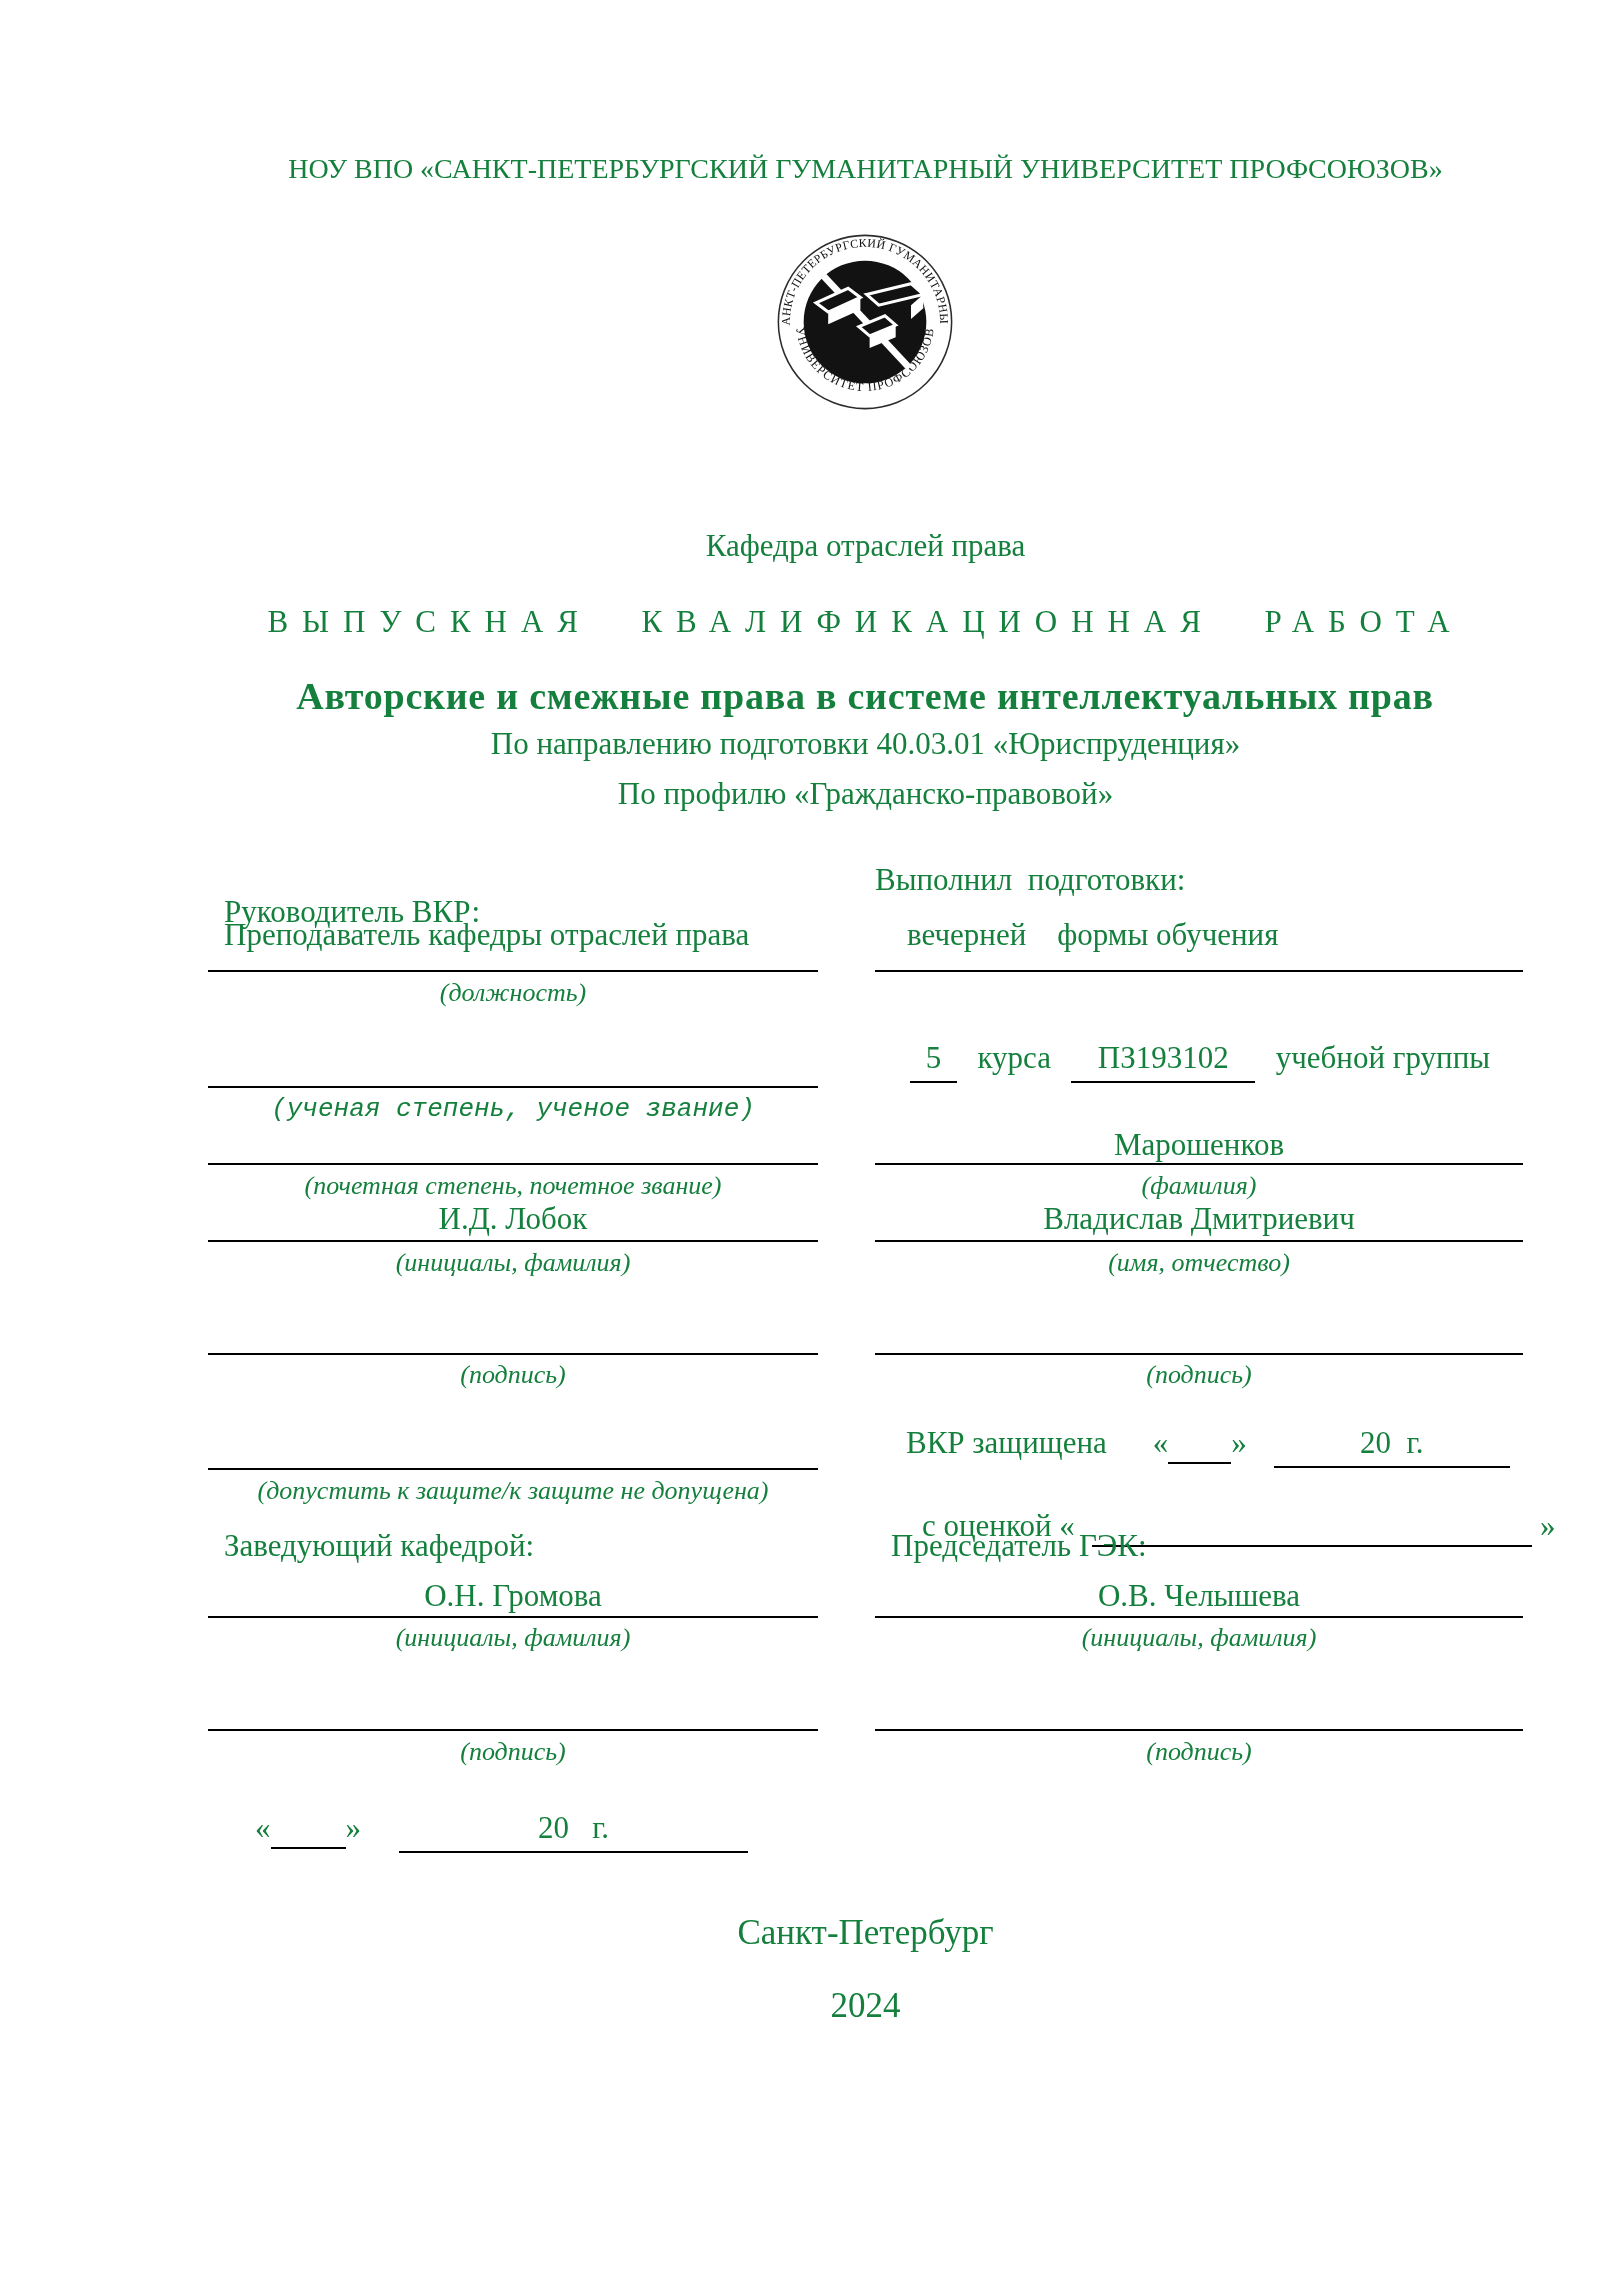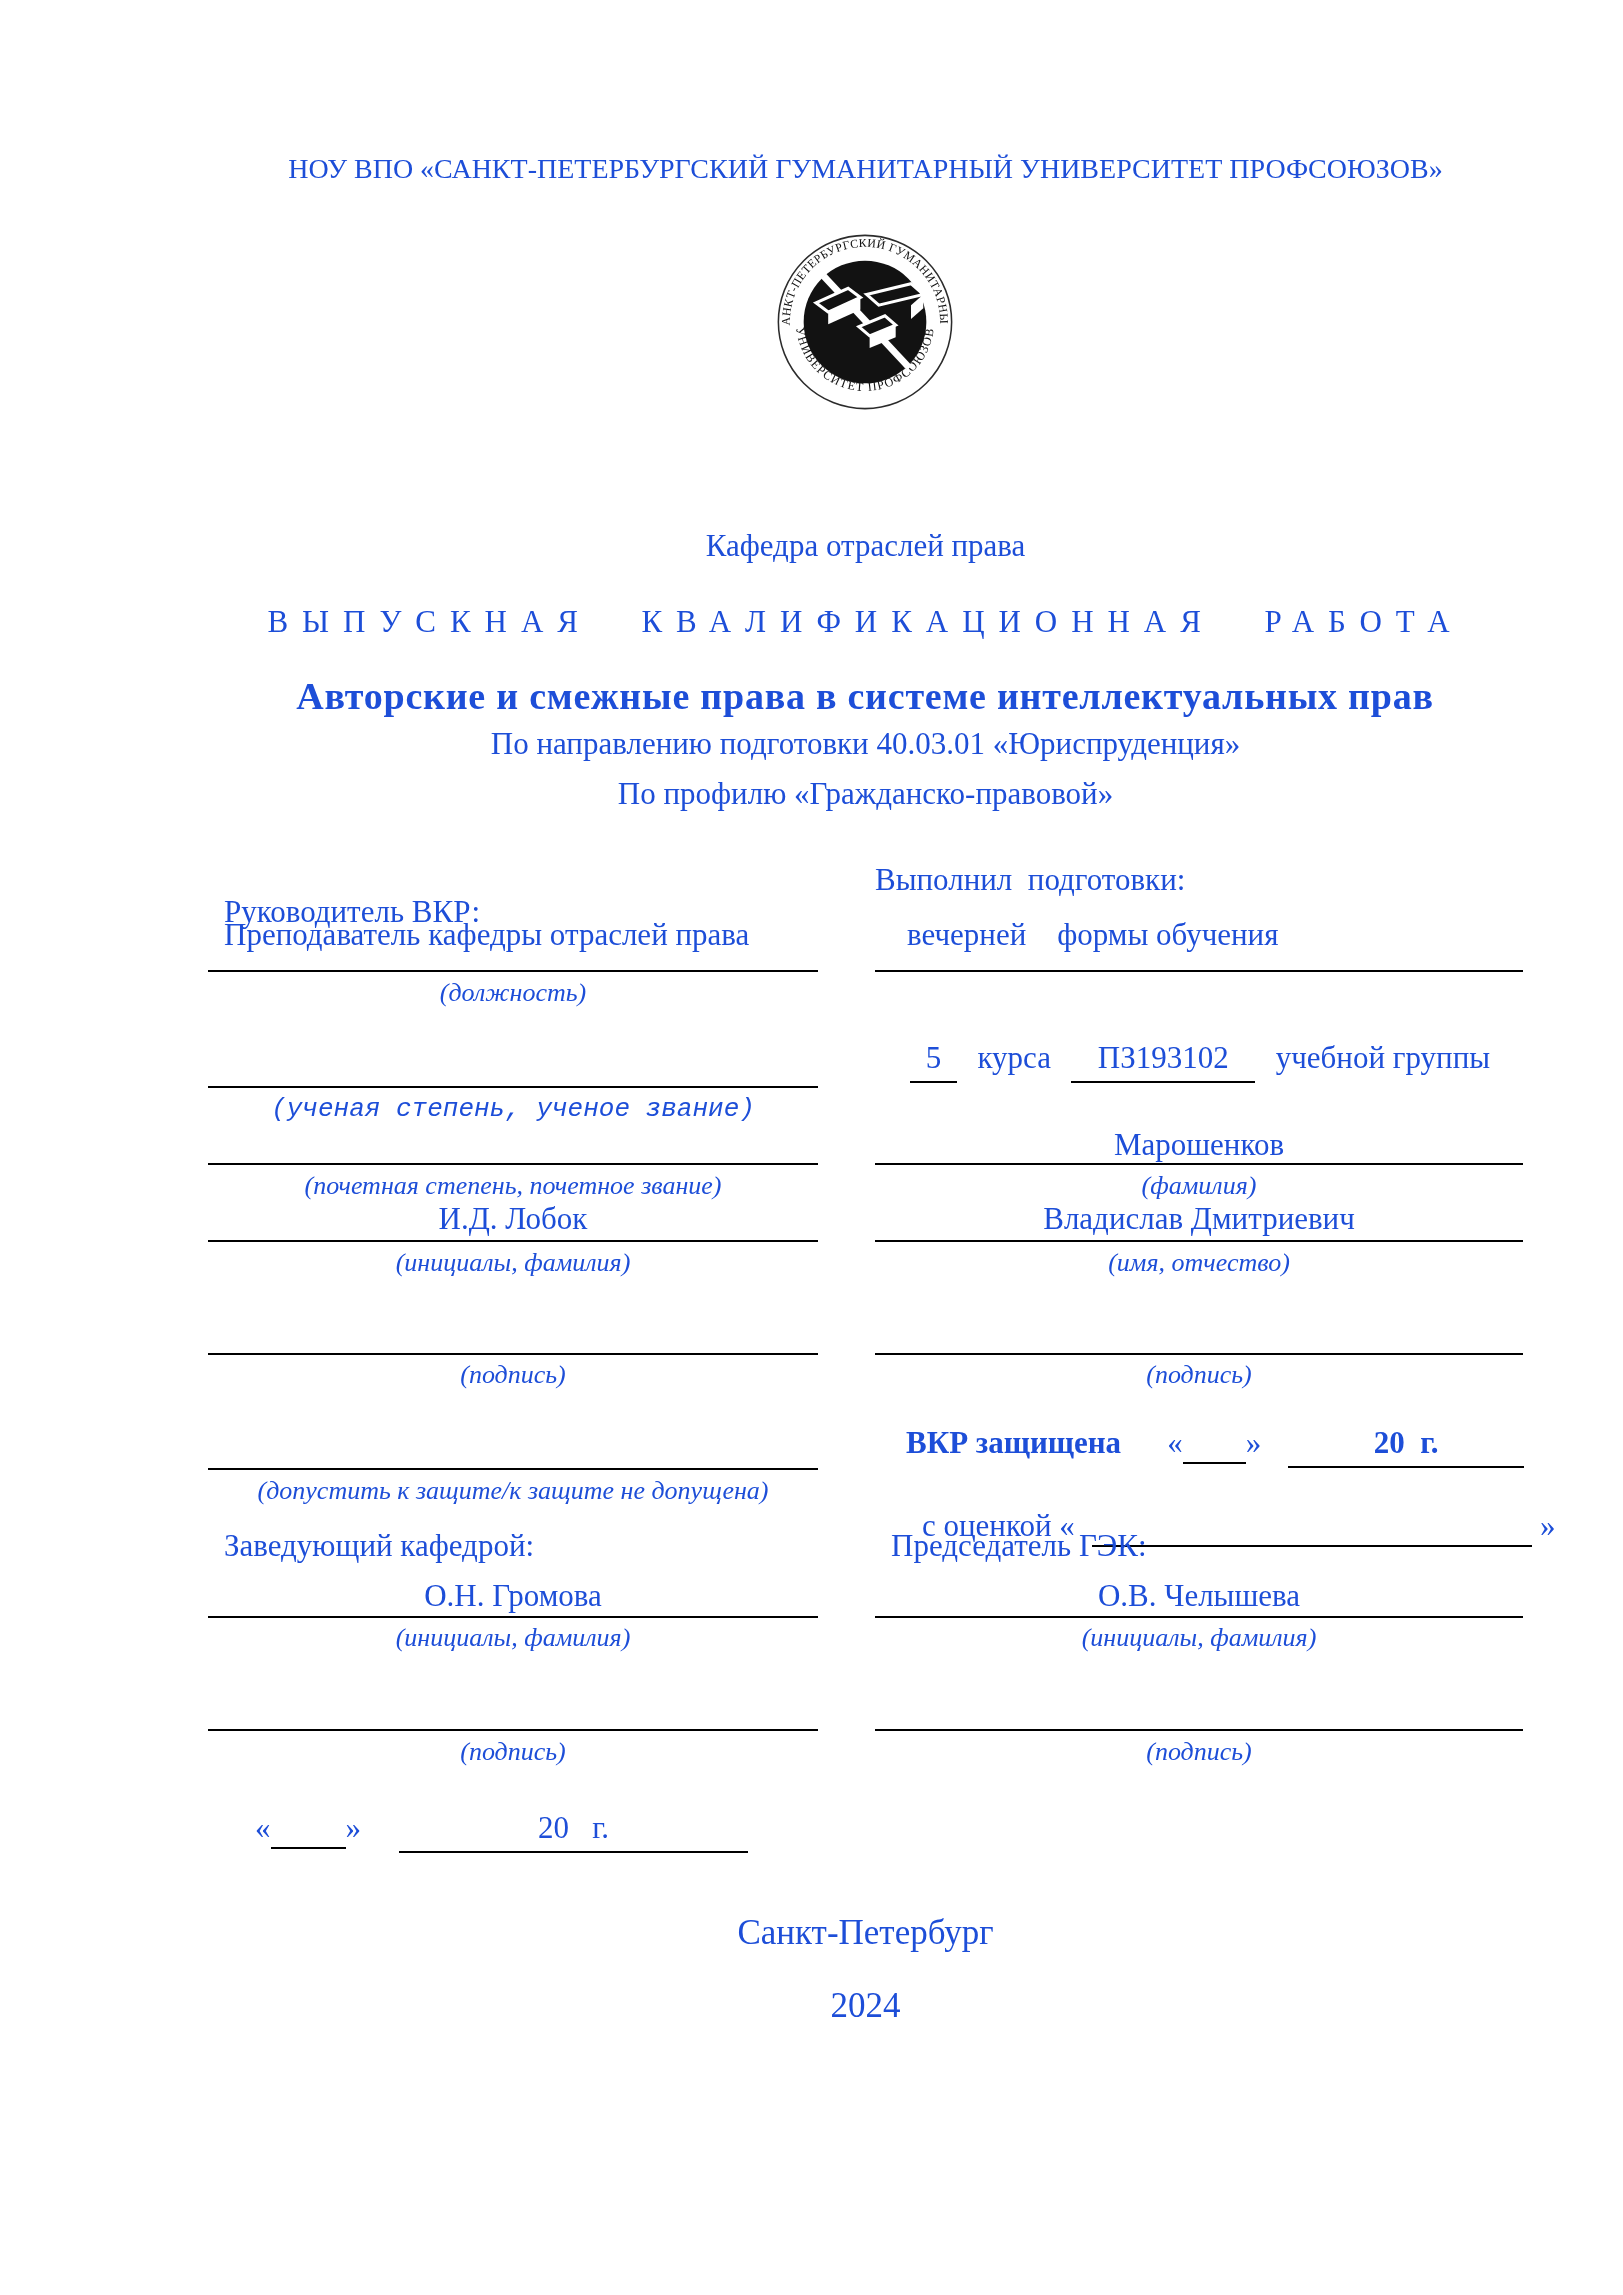--- a/index.html
+++ b/index.html
@@ -1,24 +1,24 @@
 <!DOCTYPE html>
 <html style="font-size:12.6px"><head>
 <meta charset="utf-8">
 <style>
   html,body{margin:0;padding:0;background:#888;}
   .page{
     position:relative;width:1623px;height:2295px;background:#ffffff;
-    font-family:"Liberation Serif","DejaVu Serif",serif;color:#1d4ed8;
+    font-family:"Liberation Serif","DejaVu Serif",serif;color:#15803d;
     overflow:hidden;margin:0 auto;
   }
   .abs{position:absolute;}
   .t{font-size:31px;line-height:1.18;white-space:pre-wrap;}
   .big{font-size:35px;}
-  .b{font-weight:bold;}
+  .b{font-weight:normal;}
   .ctr{text-align:center;}
   .cap{font-size:26px;font-style:italic;text-align:center;white-space:pre-wrap;}
   .hr{border-top:2.4px solid #000;height:0;}
   .heading{font-size:31px;letter-spacing:0.45em;word-spacing:0.9em;white-space:nowrap;}
   .title{font-size:38px;font-weight:bold;letter-spacing:0.02em;}
   .blank{display:inline-block;border-bottom:2.4px solid #000;}
   .blank.empty{height:33px;vertical-align:-11px;}
   .blank.filled{text-align:center;padding-bottom:4.7px;}
   .sp{display:inline-block;}
   svg text{font-family:"Liberation Serif","DejaVu Serif",serif;fill:#111;}

